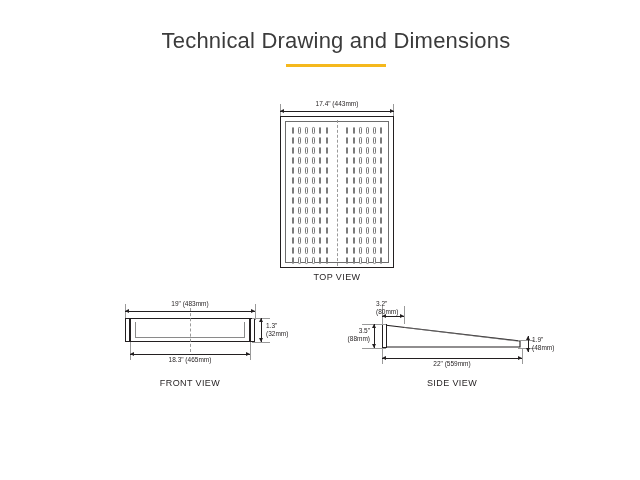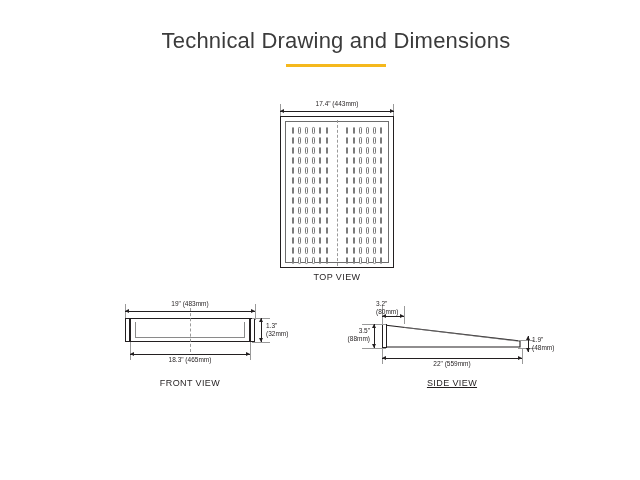--- a/index.html
+++ b/index.html
@@ -509,16 +509,16 @@
     <div class="arrow down" style="left:173.8px; top:52px;"></div>
     <div class="dim-label" style="left:180px; top:40px;"><span>1.9"</span><br><span>(48mm)</span></div>
 
     <div class="vline light" style="left:30px; top:52px; height:16px;"></div>
     <div class="vline light" style="left:170px; top:52px; height:16px;"></div>
     <div class="hline" style="left:30px; top:62px; width:140px;"></div>
     <div class="arrow left" style="left:30px; top:59.8px;"></div>
     <div class="arrow right" style="left:166px; top:59.8px;"></div>
     <div class="dim-label center" style="left:50px; top:64px; width:100px;">22" (559mm)</div>
 
-    <div class="view-label" style="left:30px; top:82px; width:140px;text-decoration:underline;">SIDE VIEW</div>
+    <div class="view-label" style="left:30px; top:82px; width:140px;">SIDE VIEW</div>
   </div>
 
 </div>
 
 </body></html>

